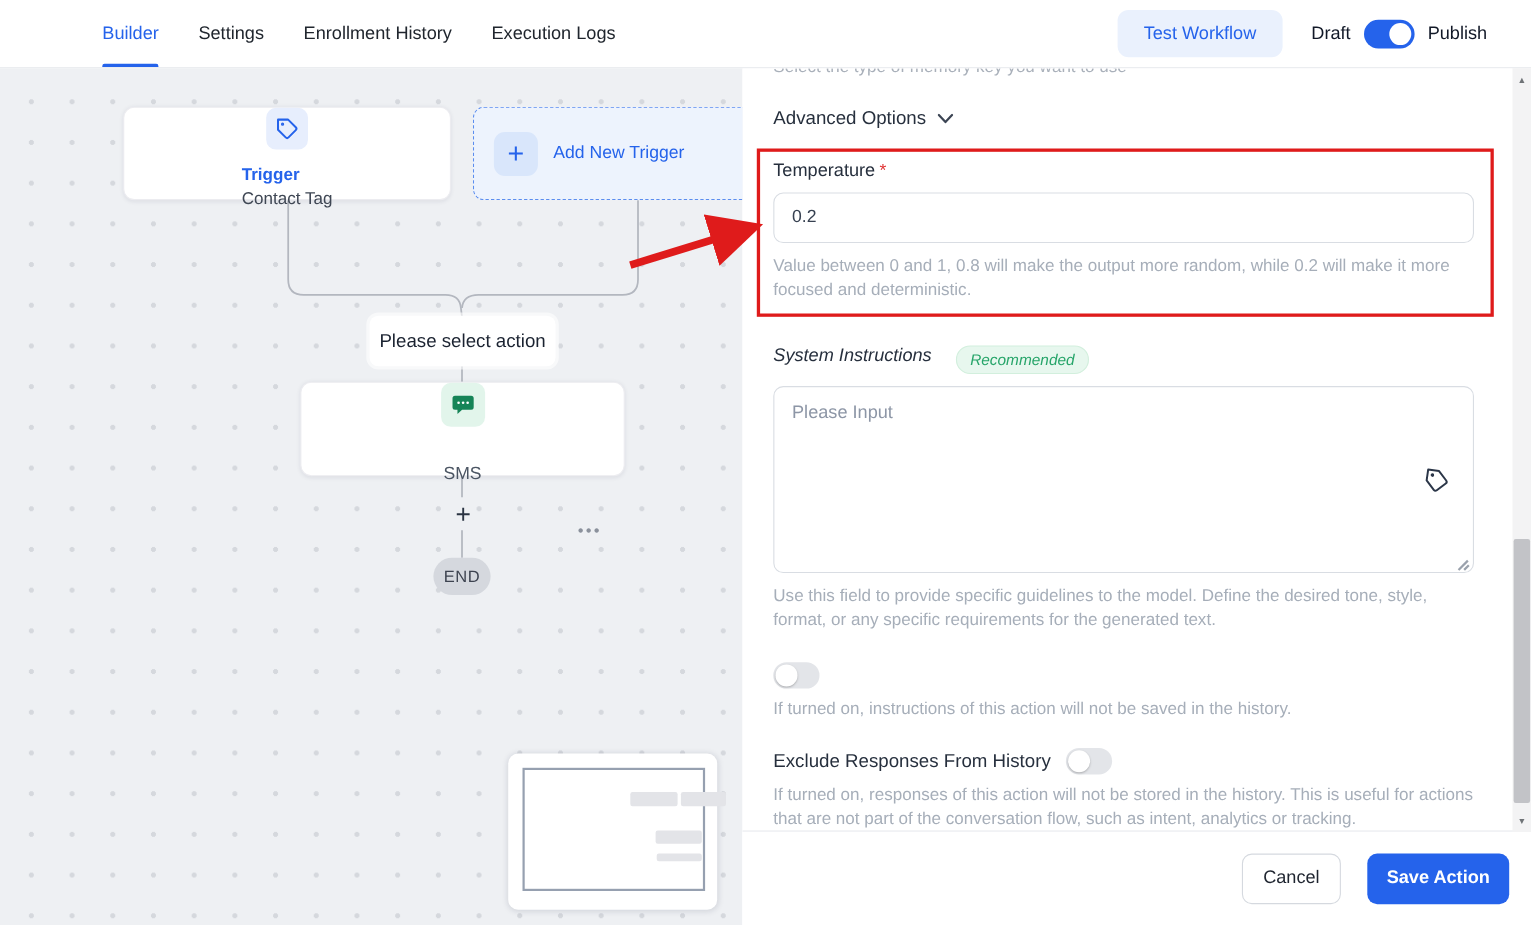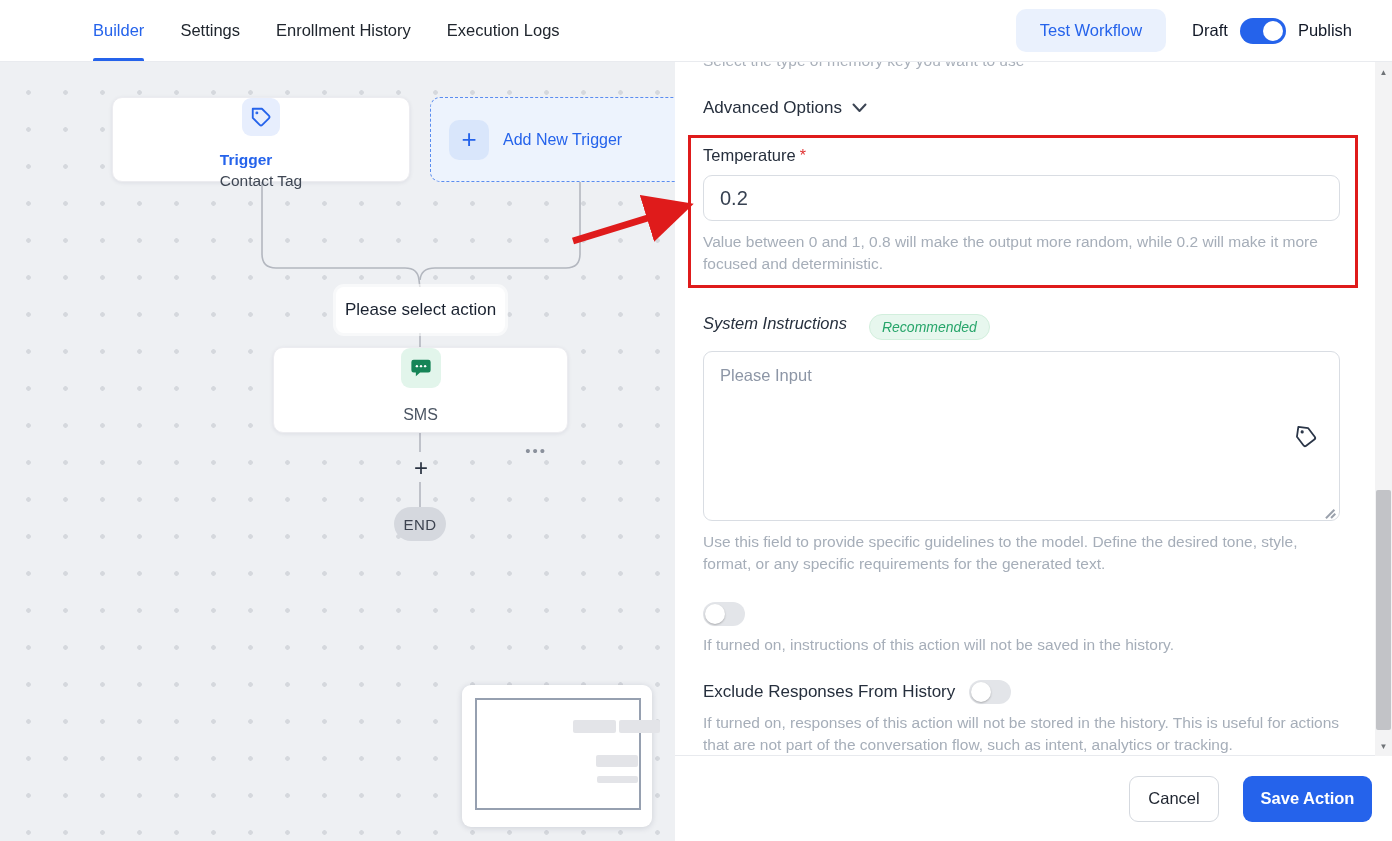--- a/index.html
+++ b/index.html
@@ -47,21 +47,21 @@
     border:1.6px dashed #5b8def; border-radius:10px; background:#edf3fd; display:flex;
     align-items:center; padding:0 18px; gap:14px; z-index:2; cursor:pointer; }
   .plus-sq { width:40px; height:40px; border-radius:10px; background:#d9e6fb; color:#2563eb;
     font-size:26px; display:flex; align-items:center; justify-content:center; font-weight:400;}
   .add-trigger-label { color:#2563eb; font-size:16px;text-align:center; }
 
   .select-action { position:absolute; left:336px; top:225px; width:169px; height:46px;
     background:#fff; border-radius:8px; box-shadow:0 0 0 3px rgba(255,255,255,.6);
     display:flex; align-items:center; justify-content:center; font-size:17px; color:#1a2230; z-index:2; }
 
-  .sms-card { left:273px; top:285px; width:295px; height:86px; padding:0 20px; gap:18px; }
+  .sms-card { left:273px; top:285px; width:295px; height:86px; padding:0 20px; gap:34px; }
   .sms-icon-sq { width:40px; height:40px; background:#e2f5eb; }
   .sms-label { color:#4b5563; font-size:16px; }
   .sms-menu { margin-left:auto; color:#8b919c; font-size:15px; letter-spacing:2px; cursor:pointer; }
 
   .plus-glyph { position:absolute; left:408px; top:392px; font-size:24px; color:#2a3342;
     z-index:2; cursor:pointer; width:26px; text-align:center; }
   .end-pill { position:absolute; left:394px; top:445px; width:52px; height:34px; background:#d5d8de;
     border-radius:17px; display:flex; align-items:center; justify-content:center;
     color:#3d4350; font-size:15px; letter-spacing:.5px; z-index:2; }
 
@@ -86,21 +86,21 @@
   .clip-line span { display:block; margin-top:-10px; color:#a9b0ba; font-size:15.5px; }
 
   .adv-row { margin-top:27px; display:flex; align-items:center; gap:10px;
     font-size:17px; color:#262f3d; cursor:pointer; }
 
   .red-section { margin-top:17px; margin-left:-15px; width:670px;
     border:3px solid #df1b1b; padding:8px 12px 10px 12px; }
   .field-label { font-size:16.5px; color:#262f3d; }
   .req { color:#e03131; margin-left:4px; }
   .text-input { margin-top:10px; width:637px; height:46px; border:1px solid #d9dde3;
-    border-radius:9px; padding:0 16px; font-size:20px; color:#374151;
+    border-radius:9px; padding:0 16px; font-size:16px; color:#374151;
     font-family:"Liberation Sans", sans-serif; outline:none; background:#fff; }
   .helper { margin-top:10px; font-size:15.5px; line-height:22px; color:#a6aeb9; max-width:640px; }
 
   .si-row { margin-top:26px; display:flex; gap:22px;font-style:italic; }
   .badge { background:#e7f7ee; color:#27a56a; border:1px solid #d2efdd; font-size:14px;
     padding:4px 12px; border-radius:14px; }
 
   .textarea-wrap { position:relative; margin-top:11px; width:637px; height:170px;
     border:1px solid #d9dde3; border-radius:9px; background:#fff; }
   .textarea-wrap textarea { width:100%; height:100%; border:none; outline:none; resize:none;

